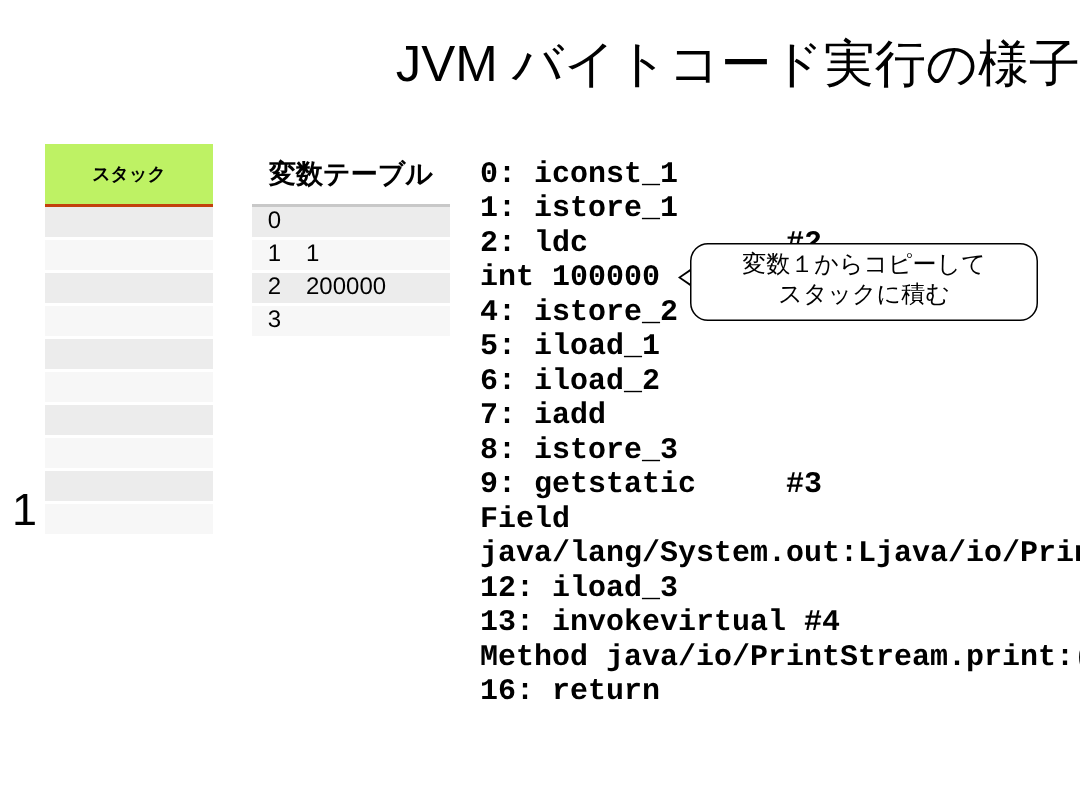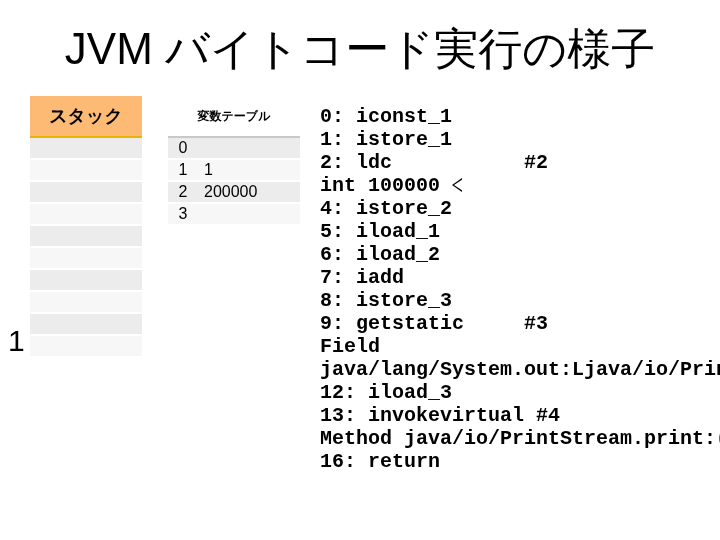--- a/index.html
+++ b/index.html
@@ -14,40 +14,40 @@
   .slide {
     position: relative;
     width: 720px;
     height: 540px;
     box-sizing: border-box;
   }
   .title {
     position: absolute;
     left: 0; right: 0;
     top: 20px;
-    text-align: center;
-    font-size: 44px;
+    text-align: right;
+    font-size: 34px;
     font-weight: 400;
   }
   
   .stack {
     position: absolute;
     left: 30px;
     top: 96px;
     width: 112px;
   }
   .stack-header {
     height: 40px;
-    background: #fdba74;
-    border-bottom: 2px solid #eab308;
+    background: #bef264;
+    border-bottom: 2px solid #c2410c;
     display: flex;
     align-items: center;
     justify-content: center;
     font-weight: 700;
-    font-size: 18px;
+    font-size: 12px;
   }
   .stack-row {
     height: 22px;
     border-bottom: 2px solid #fff;
     box-sizing: border-box;
     padding-left: 6px;
     display: flex;
     align-items: center;
     font-size: 16px;
   }
@@ -62,21 +62,21 @@
     width: 132px;
   }
   .var-header {
     height: 40px;
     background: #fff;
     border-bottom: 2px solid #c8c8c8;
     display: flex;
     align-items: center;
     justify-content: center;
     font-weight: 700;
-    font-size: 12px;
+    font-size: 18px;
     text-align: left;
     line-height: 1.0;
   }
   .var-row {
     display: flex;
     height: 22px;
     border-bottom: 2px solid #fff;
     box-sizing: border-box;
     font-size: 16px;
   }
@@ -197,13 +197,17 @@
 9: getstatic     #3                  //
 Field
 java/lang/System.out:Ljava/io/PrintStream;
 12: iload_3
 13: invokevirtual #4                  //
 Method java/io/PrintStream.print:(I)V
 16: return</div>
 
   <div class="callout-tail"></div>
   <div class="callout-tail-inner"></div>
+  <div class="callout">
+    <span>変数１からコピーして</span><br>
+    <span>スタックに積む</span>
+  </div>
 </div>
 
 </body></html>

